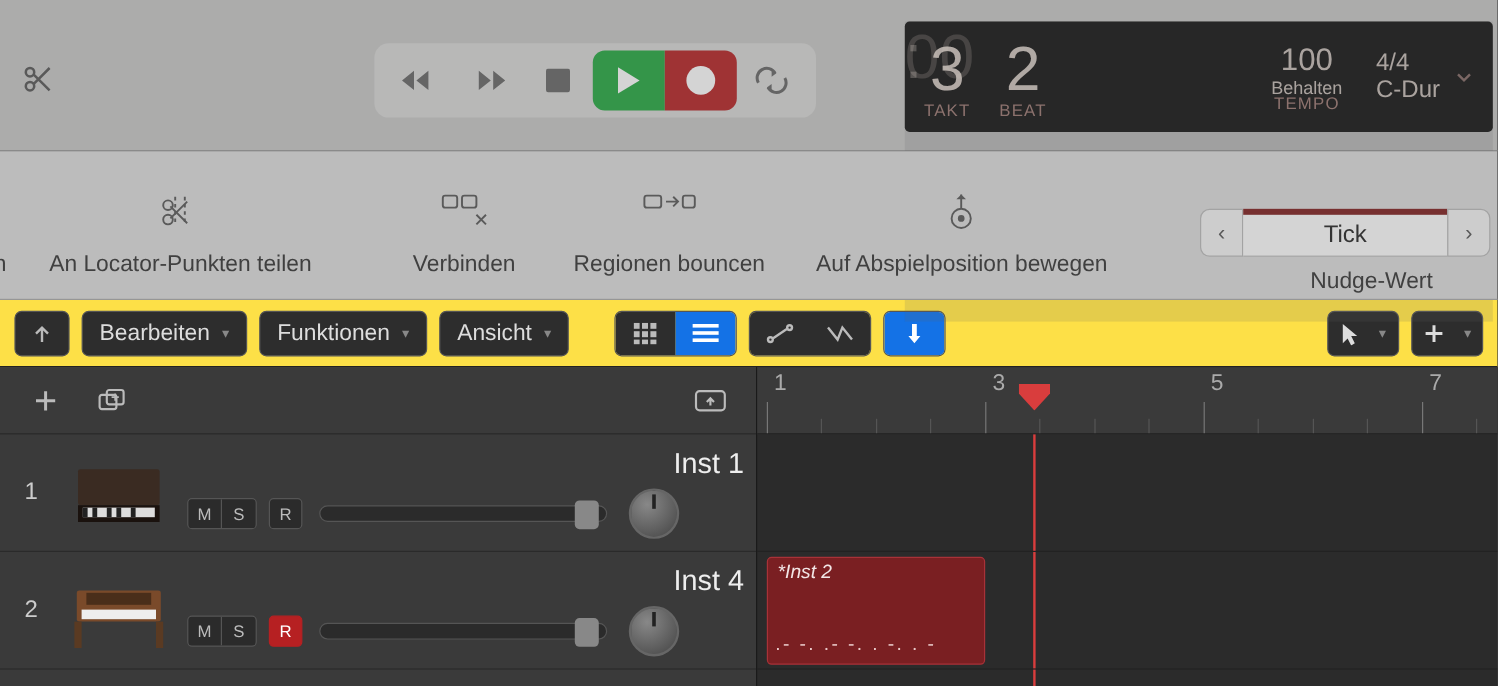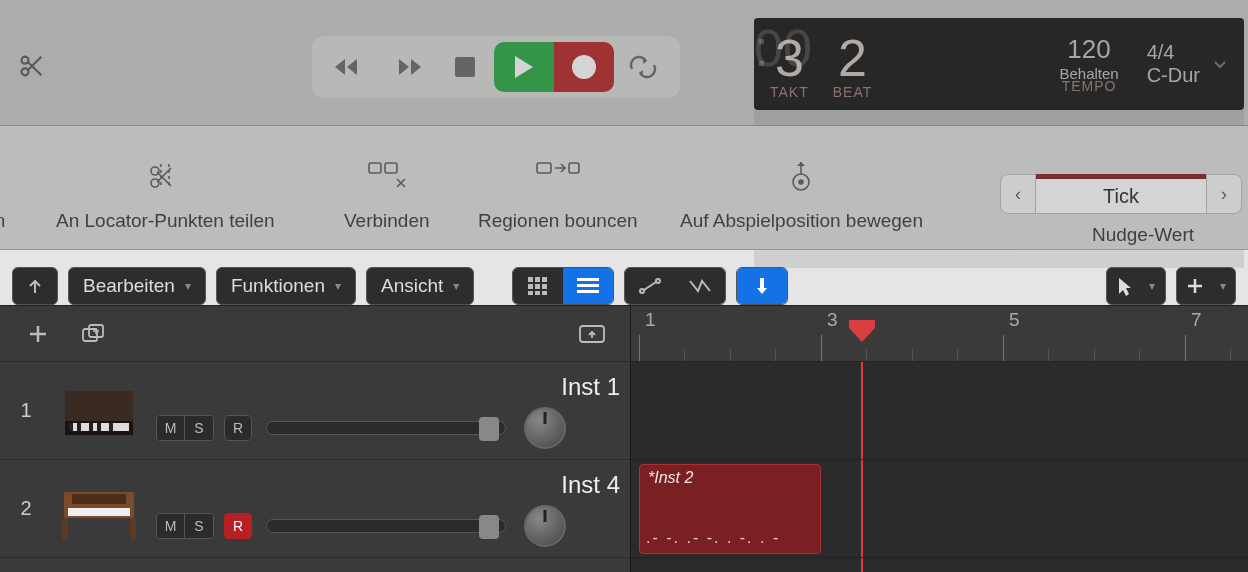--- a/index.html
+++ b/index.html
@@ -27,21 +27,21 @@
   .tool-icon { height:52px; display:flex; align-items:center; justify-content:center; color:#575757; margin-bottom:8px; }
   .tool-label { font-size:19px; color:#333; white-space:nowrap; }
   .nudge-box { position:absolute; right:6px; top:48px; display:flex; align-items:center; }
   .nudge-nav { width:36px; height:40px; background:#f6f6f6; border:1px solid #bbb; display:flex; align-items:center; justify-content:center; font-size:18px; color:#555; cursor:pointer; }
   .nudge-nav.left { border-radius:8px 0 0 8px; }
   .nudge-nav.right { border-radius:0 8px 8px 0; }
   .nudge-val { width:170px; height:40px; background:#fff; border-top:5px solid #7f1d1d; border-bottom:1px solid #bbb; display:flex; align-items:center; justify-content:center; font-size:20px; color:#222; }
   .nudge-label { position:absolute; right:54px; top:98px; font-size:19px; color:#333; }
 
   
-  .ed-header { height:56px; background:#e5e5e5; display:flex; align-items:flex-end; padding:0 12px; gap:10px; border-bottom:1px solid #222; }
+  .ed-header { height:56px; background:#fde047; display:flex; align-items:center; padding:0 12px; gap:10px; border-bottom:1px solid #222; }
   .ed-btn { height:38px; padding:0 14px; background:#2d2d2d; border:1px solid #555; border-radius:6px; display:flex; align-items:center; gap:10px; color:#ddd; font-size:19px; cursor:pointer; }
   .ed-btn.small { width:46px; padding:0; justify-content:center; }
   .ed-btn .chev { color:#888; font-size:12px; }
   .seg { display:flex; border:1px solid #555; border-radius:6px; overflow:hidden; height:38px; }
   .seg > div { width:50px; display:flex; align-items:center; justify-content:center; background:#2d2d2d; color:#bbb; cursor:pointer; }
   .seg > div.active { background:#1472e6; color:#fff; }
 
   
   .track-area { display:flex; height:266px; }
   .track-left { width:630px; background:#3a3a3a; }
@@ -137,42 +137,42 @@
           <span class="lcd-num">3</span>
         </div>
         <div class="lcd-label">TAKT</div>
       </div>
       <div class="lcd-col">
         <div class="lcd-num">2</div>
         <div class="lcd-label">BEAT</div>
       </div>
     </div>
     <div class="lcd-col" style="margin:0 28px;">
-      <div class="lcd-sub" style="font-size:26px;">120</div>
+      <div class="lcd-sub" style="font-size:26px;">100</div>
       <div class="lcd-sub" style="font-size:15px;">Behalten</div>
       <div class="lcd-label">TEMPO</div>
     </div>
     <div class="lcd-col" style="align-items:flex-start;">
       <div class="lcd-sub">4/4</div>
       <div class="lcd-sub">C-Dur</div>
     </div>
     <div class="lcd-chev">
       <svg width="16" height="16" viewBox="0 0 16 16" fill="none" stroke="currentColor" stroke-width="2">
           <path d="M3 6 L8 11 L13 6"></path>
         </svg>
     </div>
   </div>
 </div>
 
 <div class="sec-bar">
   <div class="tool" style="left:-20px;">
     <div class="tool-icon"></div>
     <div class="tool-label">len</div>
   </div>
-  <div class="tool" style="left:56px;">
+  <div class="tool" style="left:41px;">
     <div class="tool-icon">
       <svg width="48" height="36" viewBox="0 0 48 36" fill="none" stroke="#575757" stroke-width="1.6">
           <path d="M20 6 V30 M28 6 V30" stroke-dasharray="3 3"></path>
           <circle cx="14" cy="25" r="4"></circle>
           <circle cx="14" cy="13" r="4"></circle>
           <path d="M16 14 L30 28 M16 24 L30 10"></path>
         </svg>
     </div>
     <div class="tool-label">An Locator-Punkten teilen</div>
   </div>

